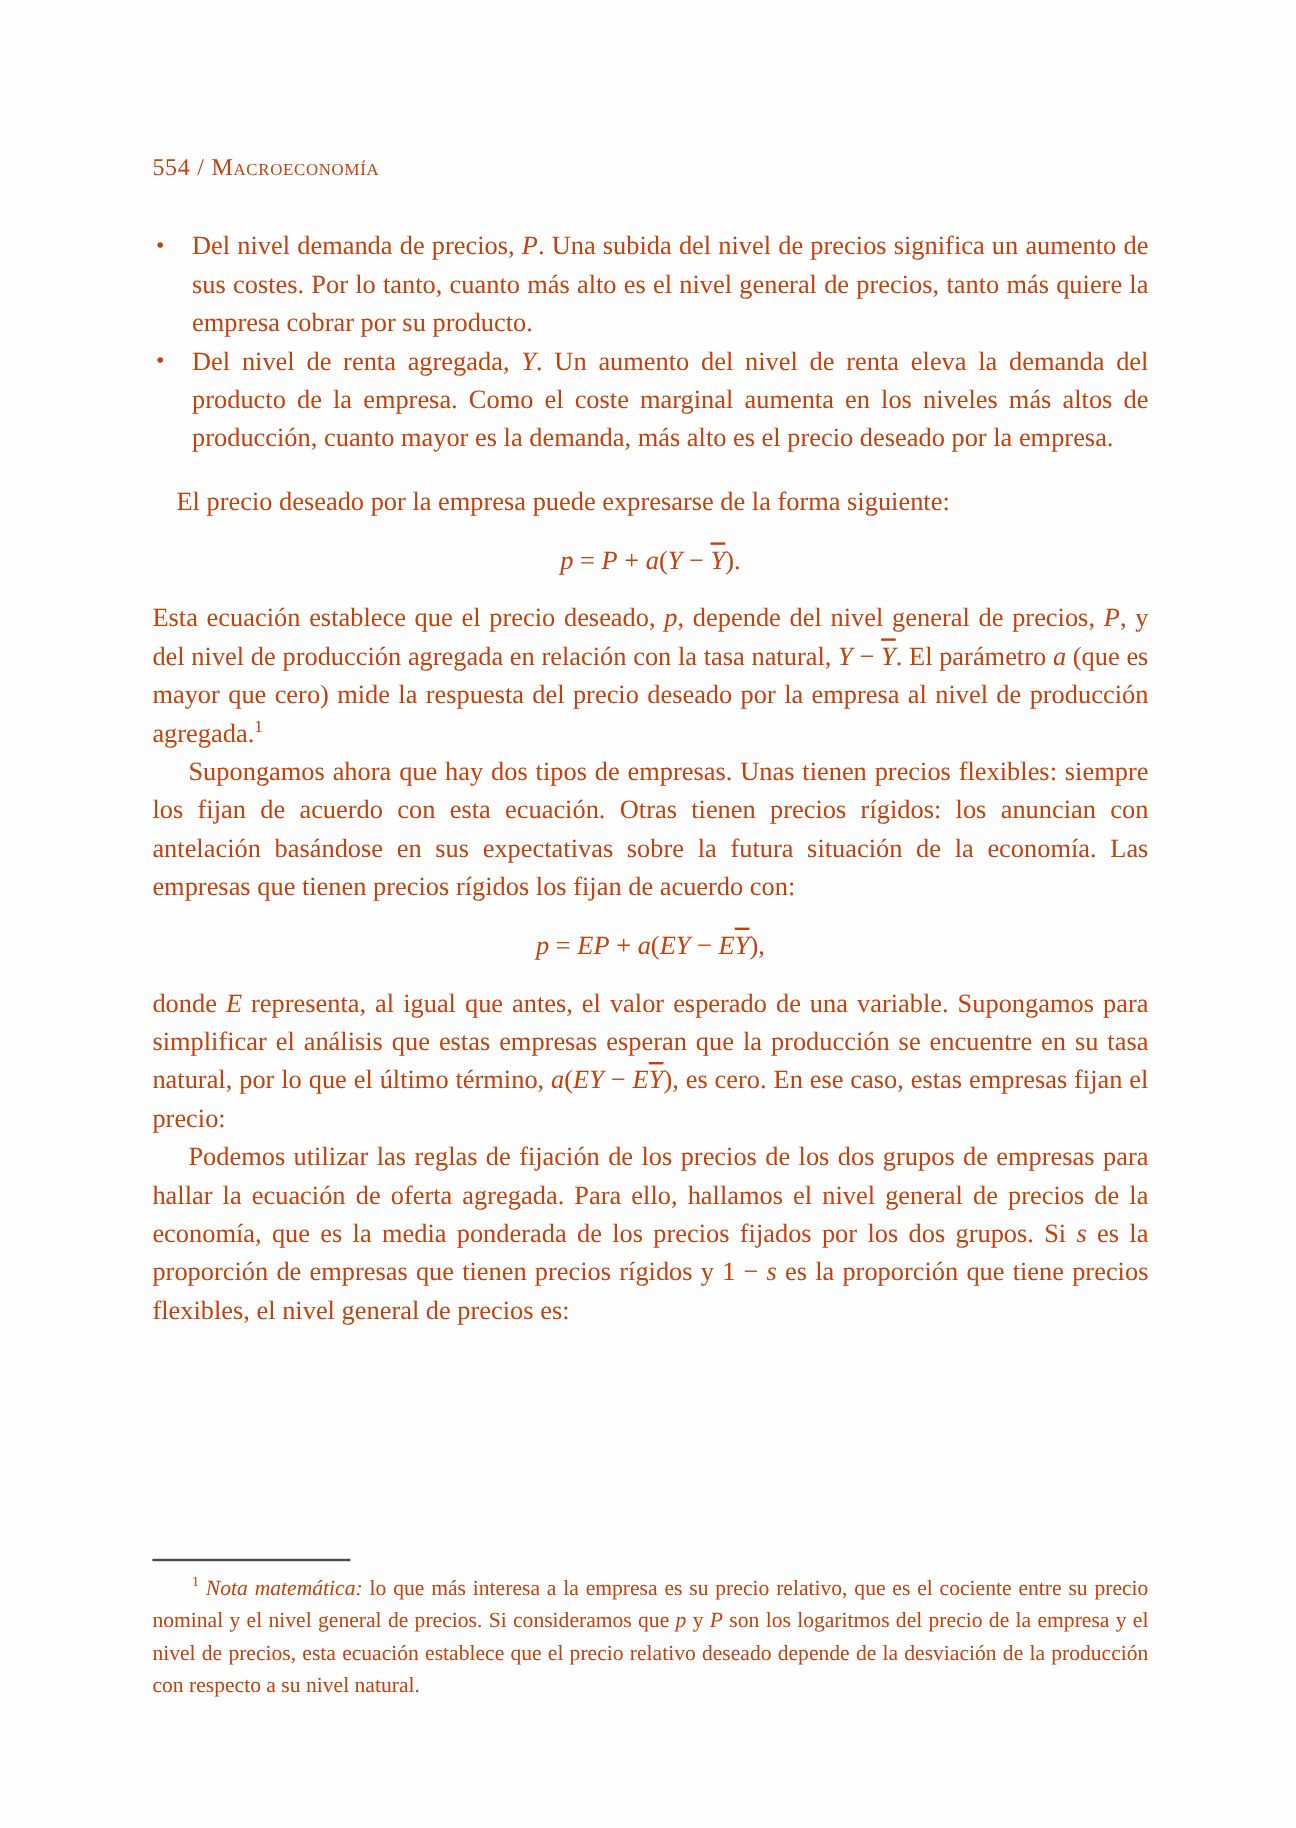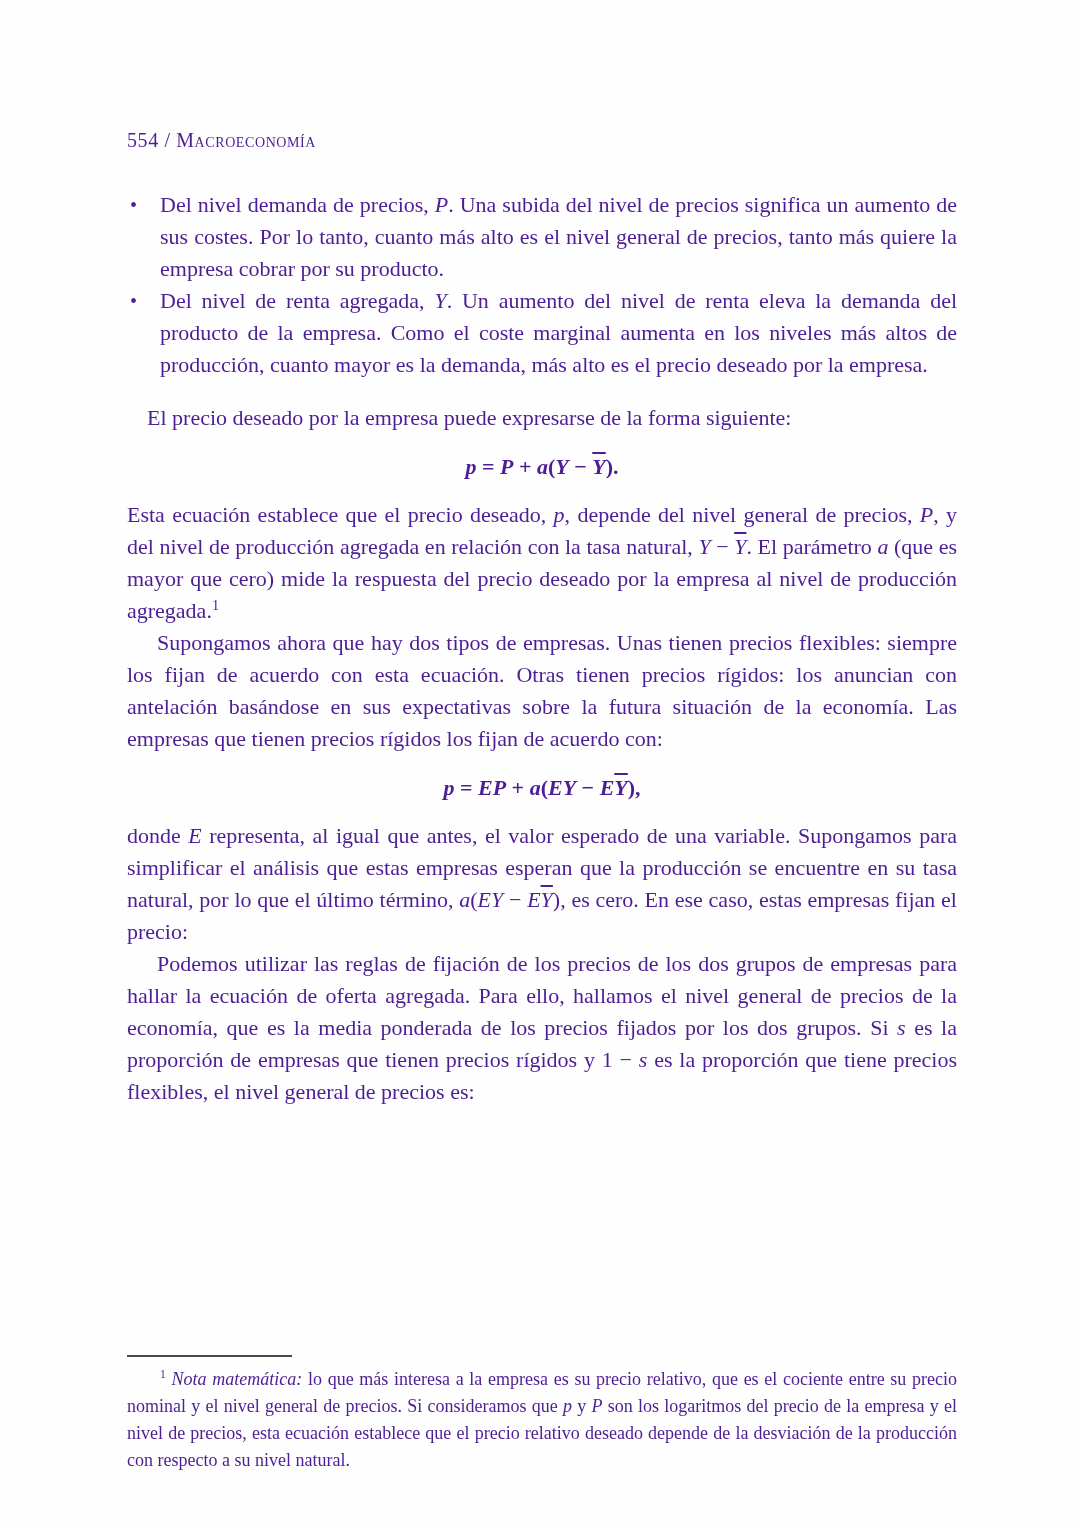--- a/index.html
+++ b/index.html
@@ -1,21 +1,21 @@
 <!DOCTYPE html>
 <html><head>
 <meta charset="utf-8">
 <style>
   html, body { margin: 0; padding: 0; background: #ffffff; }
   .page {
     position: relative;
     width: 1080px;
     height: 1523px;
     background: #fefefe;
-    color: #4c1d95;
+    color: #c2410c;
     font-family: "Liberation Serif", serif;
     overflow: hidden;
   }
   .content {
     position: absolute;
     left: 127px;
     top: 128px;
     width: 830px;
   }
   .running-header {
@@ -49,33 +49,32 @@
     line-height: 32px;
     text-align: justify;
   }
   .para.first-gap { margin-top: 21px; margin-left: 20px; }
   .para.indent { text-indent: 30px; }
   .equation {
     font-size: 22px;
     line-height: 32px;
     text-align: center;
     margin: 17px 0 16px 0;
-    font-weight: bold;
   }
   .it { font-style: italic; }
   .ov { text-decoration: overline; }
   .sup {
     font-size: 0.65em;
     vertical-align: super;
     line-height: 0;
   }
   .footnote-block {
     position: absolute;
     left: 127px;
-    top: 1355px;
+    top: 1299px;
     width: 830px;
   }
   .fn-rule {
     width: 165px;
     height: 2px;
     background: #4a4a4a;
     margin-bottom: 9px;
   }
   .fn-text {
     margin: 0;

